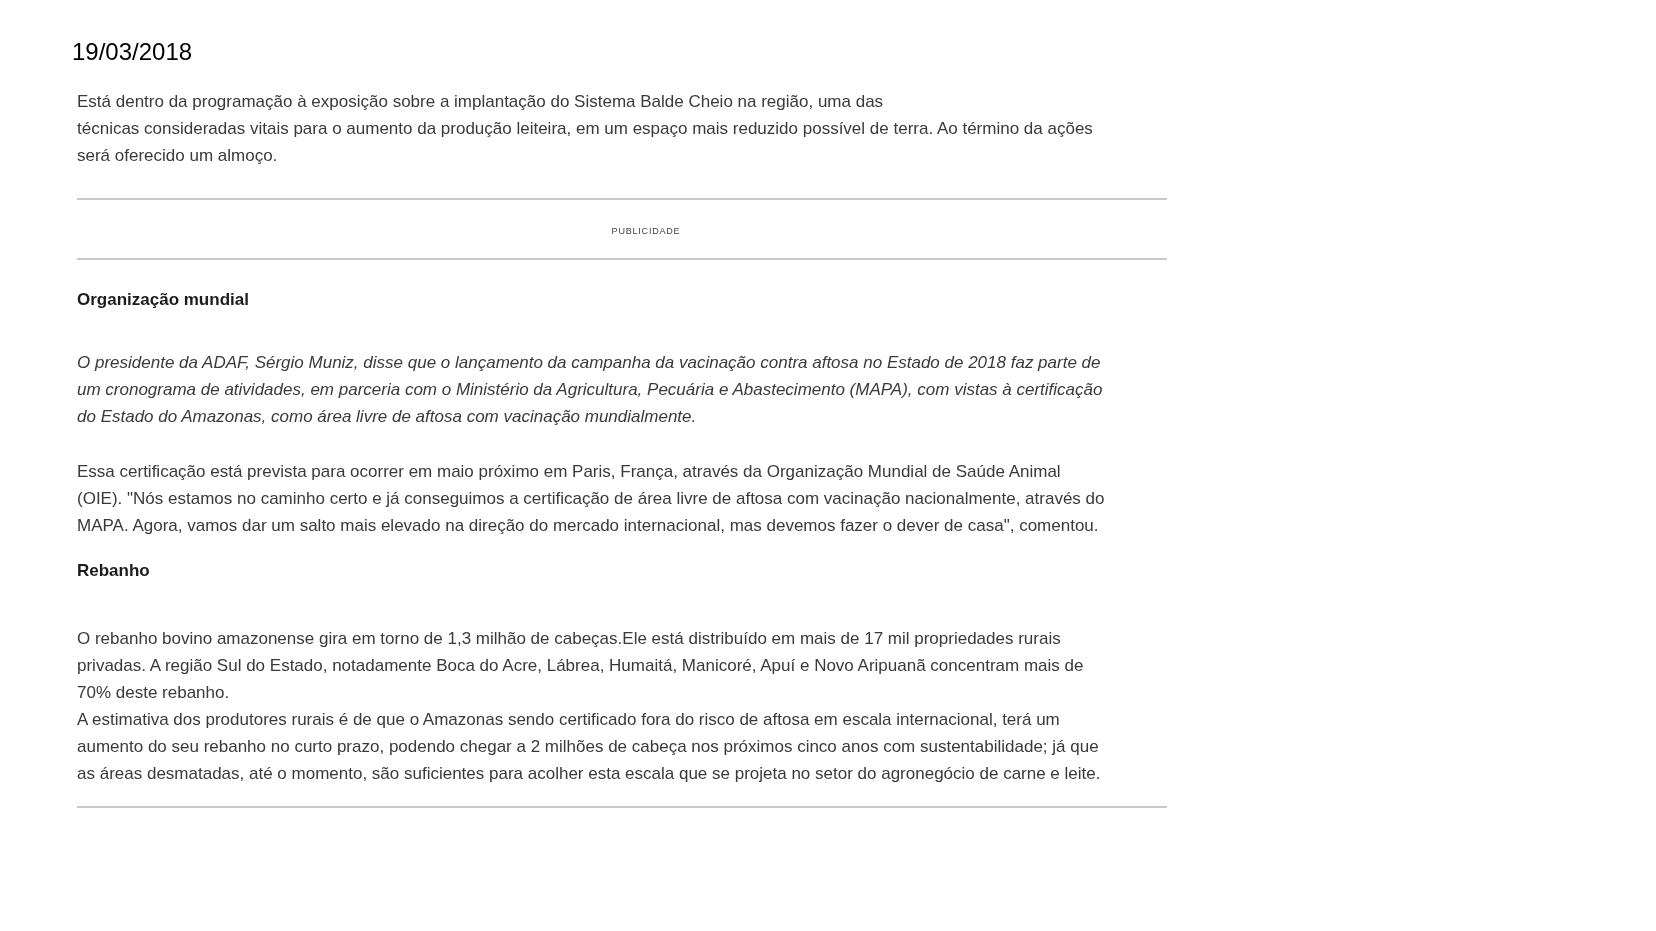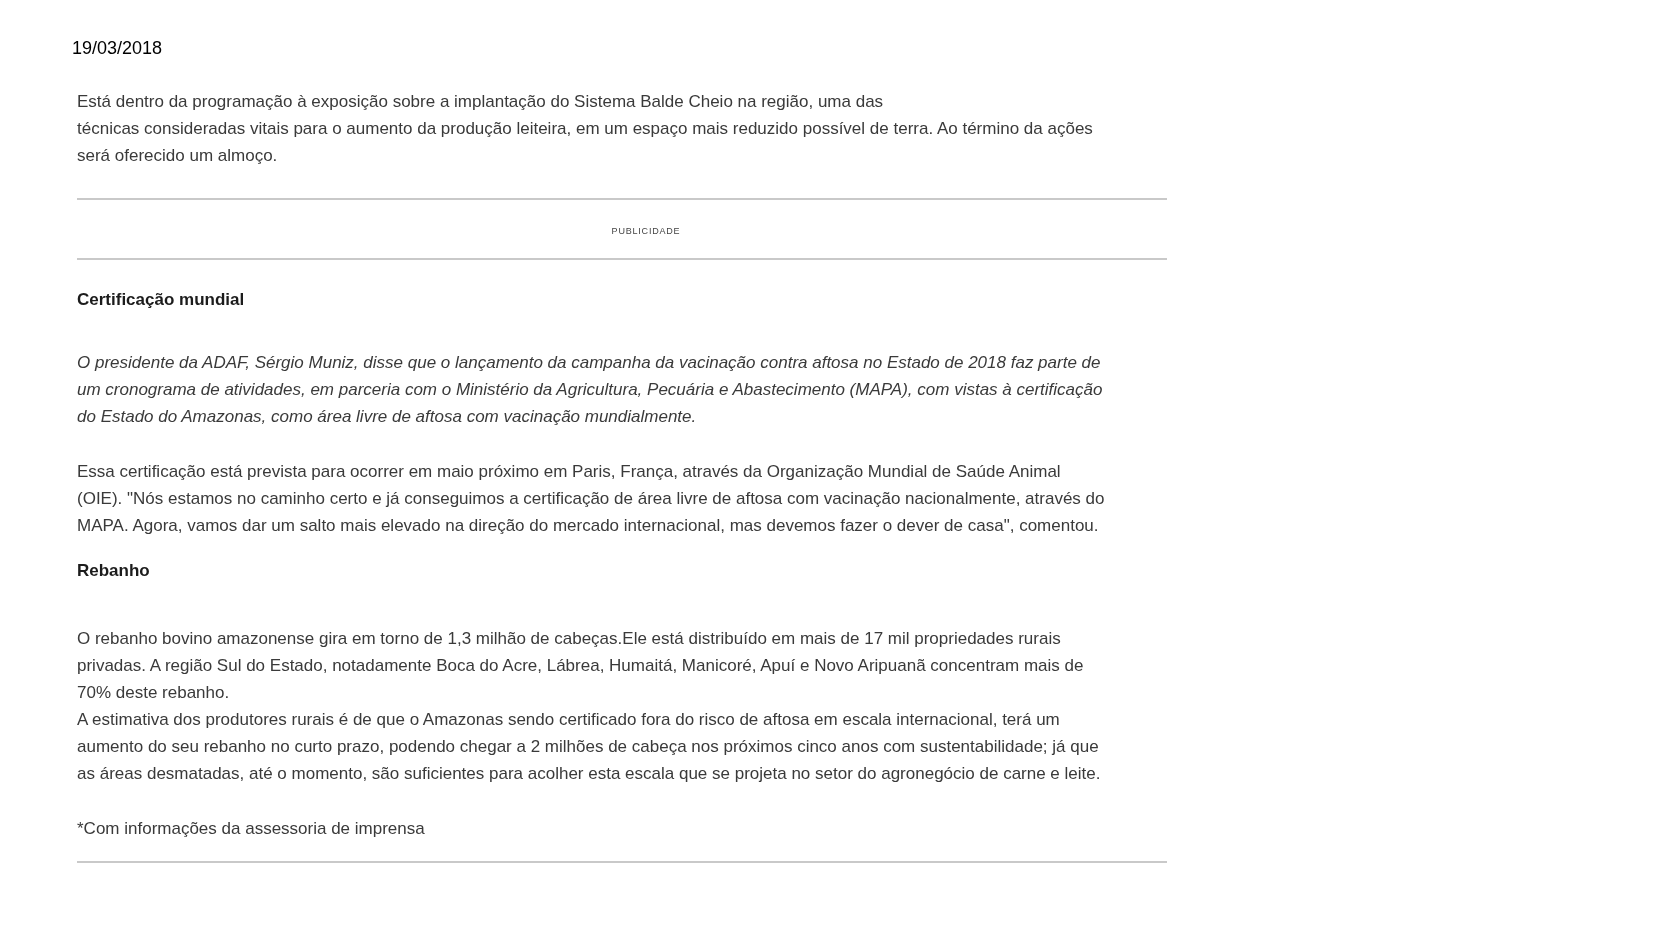--- a/index.html
+++ b/index.html
@@ -10,21 +10,21 @@
     --header-text:#000000;
     --bg:#ffffff;
   }
   *{margin:0;padding:0;box-sizing:border-box;}
   html,body{width:1656px;height:931px;background:var(--bg);overflow:hidden;}
   body{font-family:"Liberation Sans","DejaVu Sans",sans-serif;position:relative;}
 
   .print-header{
     position:absolute;top:38px;left:72px;right:40px;
     display:flex;align-items:center;gap:34px;
-    font-size:18px;color:var(--header-text);white-space:nowrap;
+    font-size:24px;color:var(--header-text);white-space:nowrap;
   }
   .print-header .date{flex:0 0 auto;}
   .print-header .doc-title{flex:0 1 auto;overflow:hidden;}
 
   .article{
     position:absolute;top:80px;left:77px;width:1090px;
     font-size:17px;line-height:27px;color:var(--body-text);
   }
   .article p{width:1032px;}
   .intro{margin-top:8px;white-space:pre-line;}
@@ -67,24 +67,23 @@
 
 <main class="article">
 
   <p class="intro">Está dentro da programação à exposição sobre a implantação do Sistema Balde Cheio na região, uma das
 técnicas consideradas vitais para o aumento da produção leiteira, em um espaço mais reduzido possível de terra. Ao término da ações será oferecido um almoço.</p>
 
   <div class="ad-slot">
     <span class="ad-label">PUBLICIDADE</span>
   </div>
 
-  <h2 class="section-heading heading-1">Certificação mundial</h2>
+  <h2 class="section-heading heading-1">Organização mundial</h2>
   <p class="para-after-heading-1">O presidente da ADAF, Sérgio Muniz, disse que o lançamento da campanha da vacinação contra aftosa no Estado de 2018 faz parte de um cronograma de atividades, em parceria com o Ministério da Agricultura, Pecuária e Abastecimento (MAPA), com vistas à certificação do Estado do Amazonas, como área livre de aftosa com vacinação mundialmente.</p>
   <p class="para-std-1">Essa certificação está prevista para ocorrer em maio próximo em Paris, França, através da Organização Mundial de Saúde Animal (OIE). "Nós estamos no caminho certo e já conseguimos a certificação de área livre de aftosa com vacinação nacionalmente, através do MAPA. Agora, vamos dar um salto mais elevado na direção do mercado internacional, mas devemos fazer o dever de casa", comentou.</p>
 
   <h2 class="section-heading heading-2">Rebanho</h2>
   <p class="para-after-heading-2">O rebanho bovino amazonense gira em torno de 1,3 milhão de cabeças.Ele está distribuído em mais de 17 mil propriedades rurais privadas. A região Sul do Estado, notadamente Boca do Acre, Lábrea, Humaitá, Manicoré, Apuí e Novo Aripuanã concentram mais de 70% deste rebanho.</p>
   <p class="para-std-2">A estimativa dos produtores rurais é de que o Amazonas sendo certificado fora do risco de aftosa em escala internacional, terá um aumento do seu rebanho no curto prazo, podendo chegar a 2 milhões de cabeça nos próximos cinco anos com sustentabilidade; já que as áreas desmatadas, até o momento, são suficientes para acolher esta escala que se projeta no setor do agronegócio de carne e leite.</p>
 
-  <p class="footer-note">*Com informações da assessoria de imprensa</p>
 
   <hr class="bottom-divider">
 </main>
 
 </body></html>

